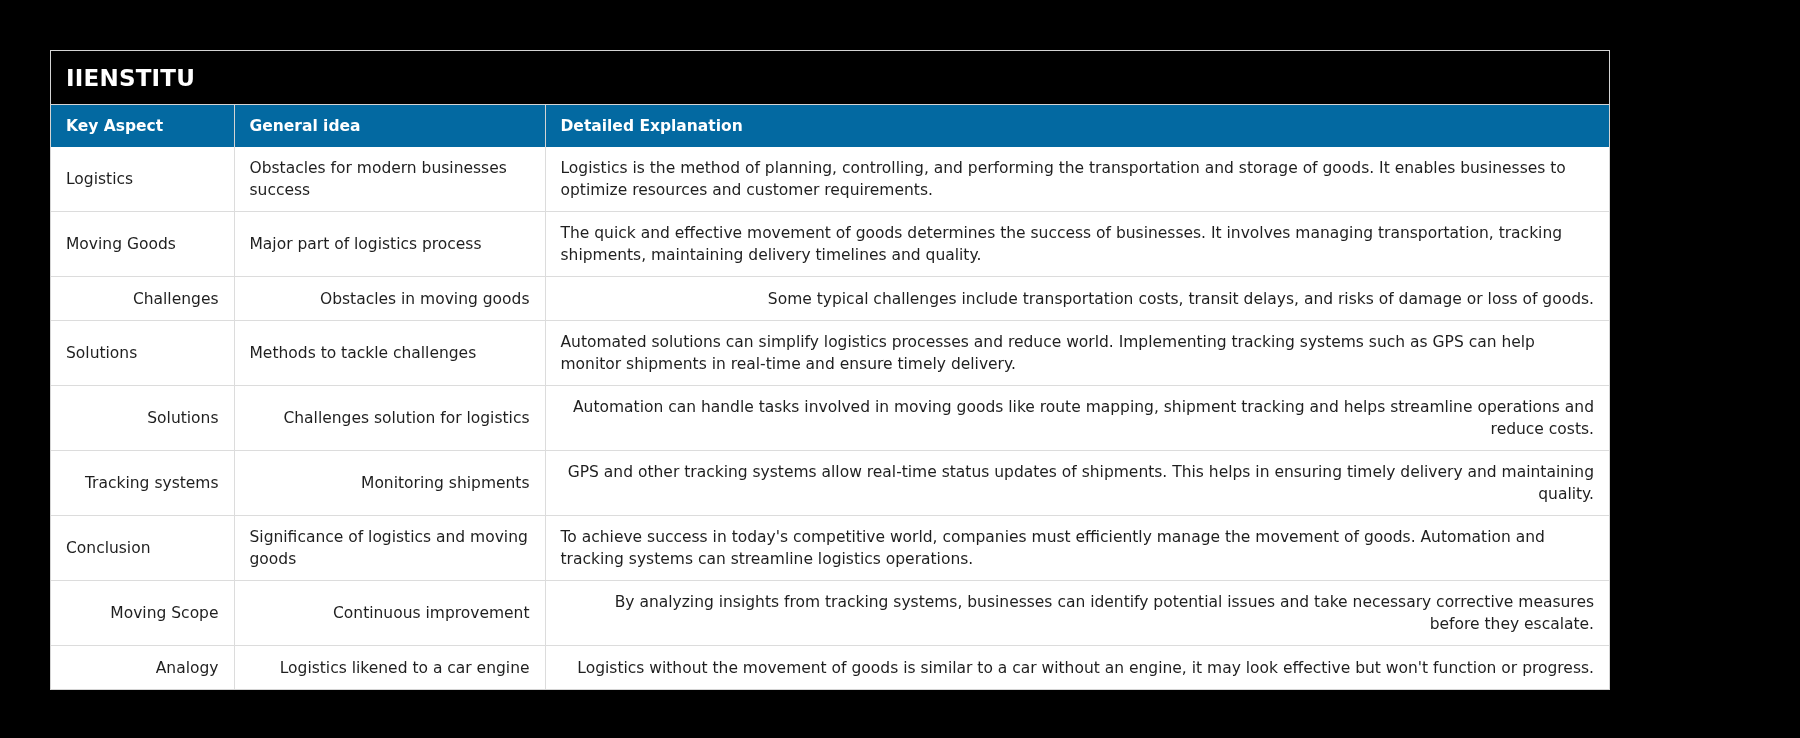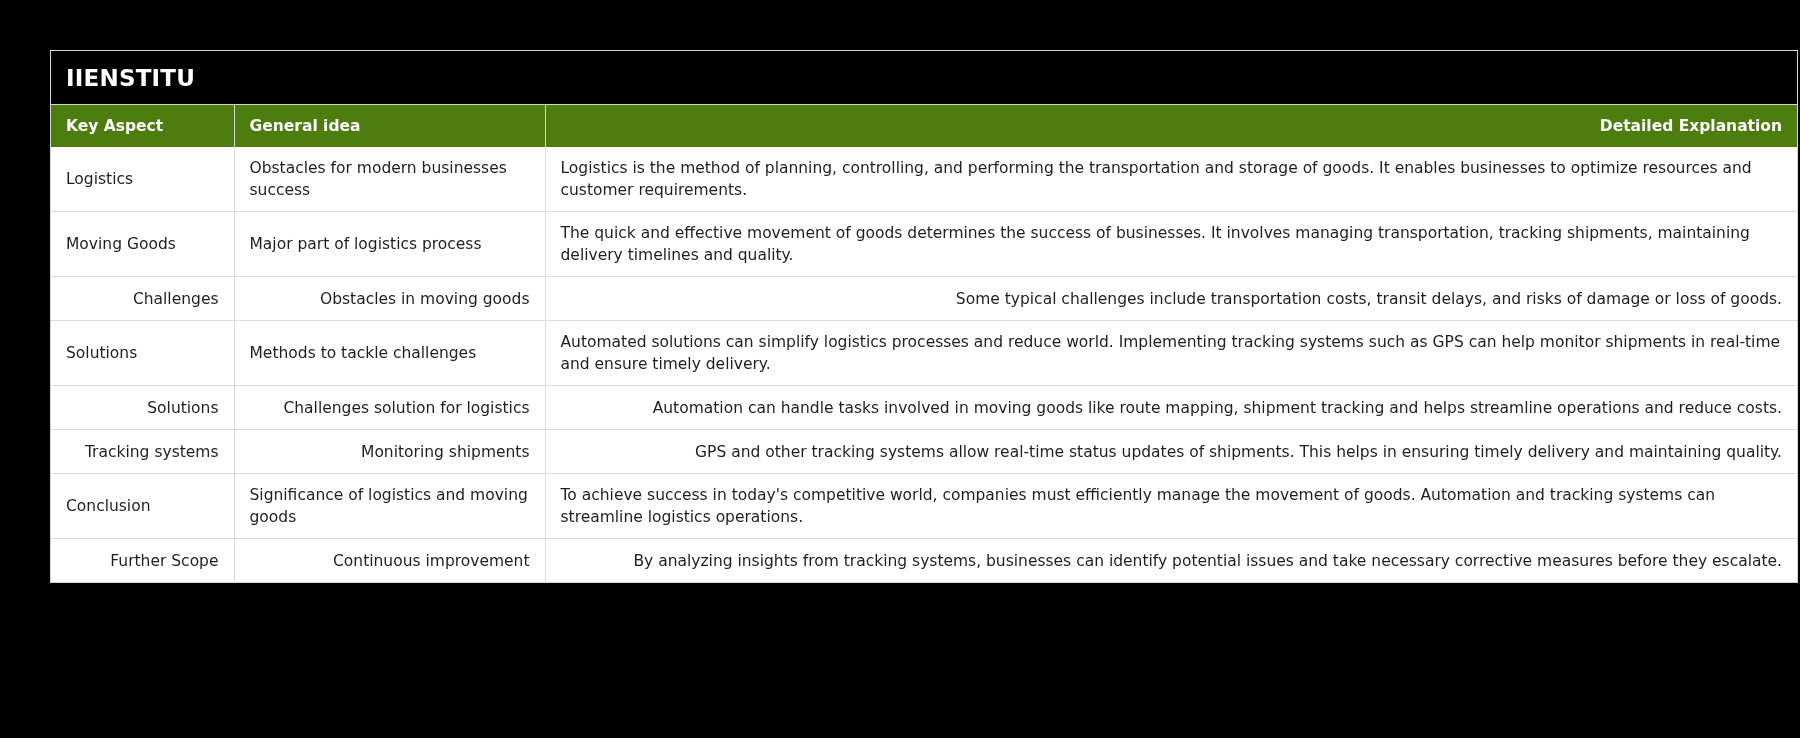--- a/index.html
+++ b/index.html
@@ -11,52 +11,52 @@
       width: 1800px;
       height: 738px;
       position: relative;
       overflow: hidden;
       font-family: "DejaVu Sans", "Liberation Sans", sans-serif;
     }
     .table-wrap {
       position: absolute;
       left: 50px;
       top: 50px;
-      width: 1748px;
+      width: 1560px;
       border: 1px solid #d4d4d4;
       box-sizing: border-box;
     }
     table {
       width: 100%;
       border-collapse: collapse;
       table-layout: fixed;
     }
     .title-cell {
       background: #000000;
       color: #ffffff;
       font-weight: bold;
       font-size: 23px;
       height: 53px;
       padding: 0 15px;
       text-align: left;
       border-bottom: 1px solid #d4d4d4;
       letter-spacing: 0.2px;
     }
     th.col-head {
-      background: #4d7c0f;
+      background: #0369a1;
       color: #ffffff;
       font-weight: bold;
       font-size: 15.5px;
       text-align: left;
       height: 42px;
       padding: 0 15px;
       border-right: 1px solid #d4d4d4;
       margin-top: 16px;
     }
-    th.col-head:last-child { border-right: none; text-align: right; }
+    th.col-head:last-child { border-right: none; }
     td {
       background: #ffffff;
       color: #1f1f1f;
       font-size: 15.5px;
       line-height: 22px;
       padding: 10px 15px;
       vertical-align: middle;
       border-right: 1px solid #dcdcdc;
       border-bottom: 1px solid #dcdcdc;
     }
@@ -115,19 +115,24 @@
         <td>Tracking systems</td>
         <td>Monitoring shipments</td>
         <td>GPS and other tracking systems allow real-time status updates of shipments. This helps in ensuring timely delivery and maintaining quality.</td>
       </tr>
       <tr class="data-row h1">
         <td>Conclusion</td>
         <td>Significance of logistics and moving goods</td>
         <td>To achieve success in today's competitive world, companies must efficiently manage the movement of goods. Automation and tracking systems can streamline logistics operations.</td>
       </tr>
       <tr class="data-row h2">
-        <td>Further Scope</td>
+        <td>Moving Scope</td>
         <td>Continuous improvement</td>
         <td>By analyzing insights from tracking systems, businesses can identify potential issues and take necessary corrective measures before they escalate.</td>
+      </tr>
+      <tr class="data-row h2">
+        <td>Analogy</td>
+        <td>Logistics likened to a car engine</td>
+        <td>Logistics without the movement of goods is similar to a car without an engine, it may look effective but won't function or progress.</td>
       </tr>
     </tbody>
   </table>
 </div>
 
 </body></html>

